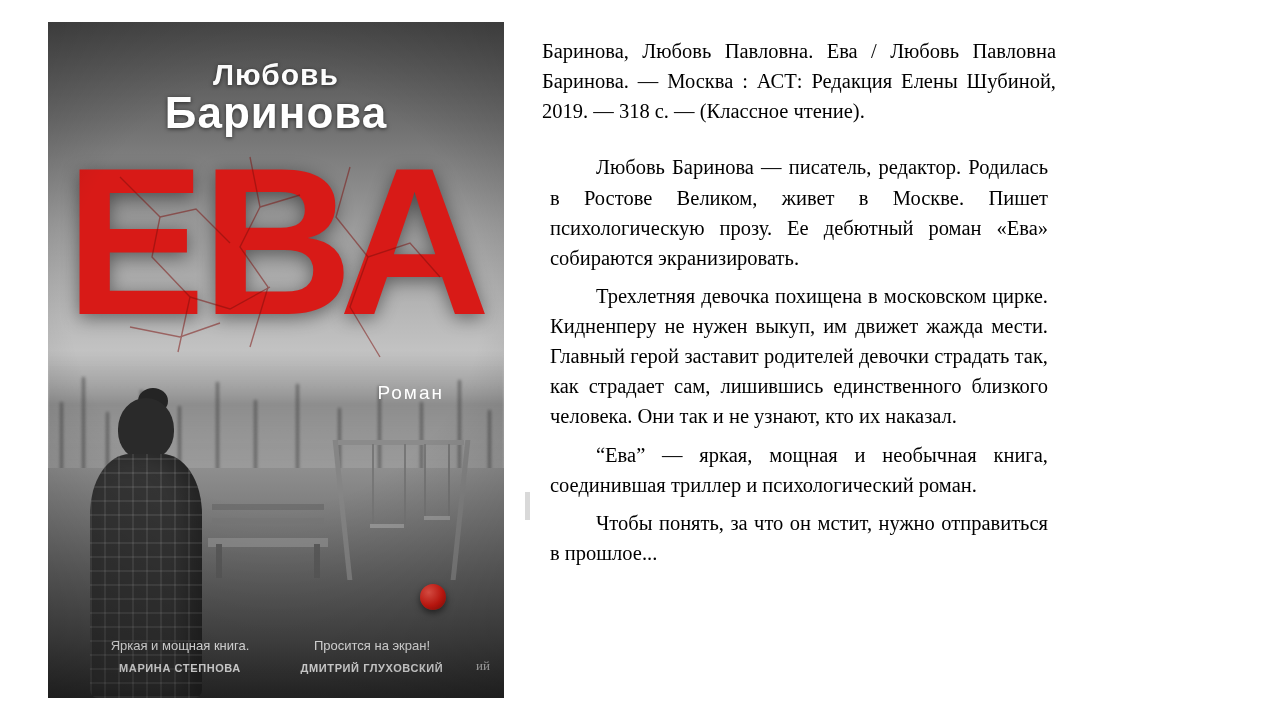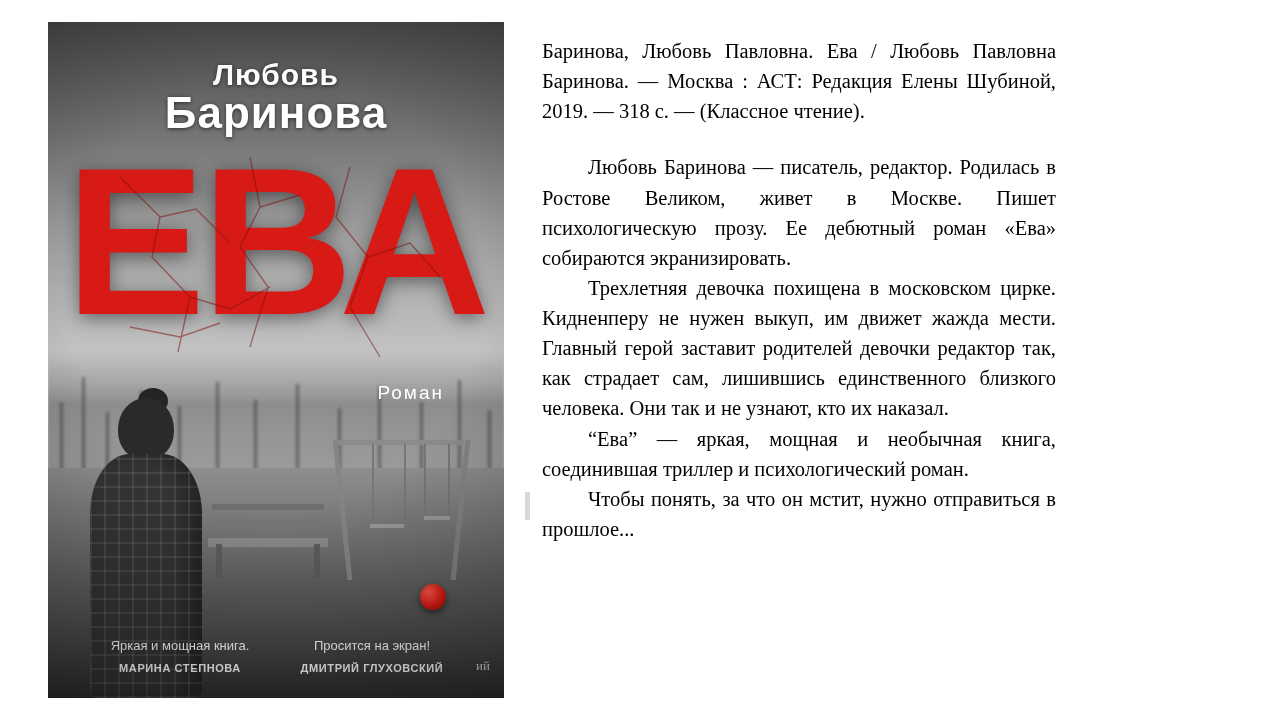--- a/index.html
+++ b/index.html
@@ -310,21 +310,21 @@
     font-family: "Liberation Serif", serif;
     font-size: 20.5px;
     line-height: 1.47;
     text-align: justify;
   }
   .bib {
     margin: 0 0 26px 0;
     text-align: justify;
   }
   .para {
-    margin: 0;
+    margin: 8px;
     text-indent: 46px;
     text-align: justify;
   }
   .rule {
     position: absolute;
     left: 525px;
     top: 492px;
     width: 5px;
     height: 28px;
     background: #d9d9d9;
@@ -416,19 +416,19 @@
         </div>
       </div>
 
       <div class="publisher-mark">ий</div>
     </div>
   </div>
 
   <div class="text-col">
     <p class="bib">Баринова, Любовь Павловна. Ева / Любовь Павловна Баринова. — Москва : АСТ: Редакция Елены Шубиной, 2019. — 318 с. — (Классное чтение).</p>
     <p class="para">Любовь Баринова — писатель, редактор. Родилась в Ростове Великом, живет в Москве. Пишет психологическую прозу. Ее дебютный роман «Ева» собираются экранизировать.</p>
-    <p class="para">Трехлетняя девочка похищена в московском цирке. Кидненперу не нужен выкуп, им движет жажда мести. Главный герой заставит родителей девочки редактор так, как страдает сам, лишившись единственного близкого человека. Они так и не узнают, кто их наказал.</p>
+    <p class="para">Трехлетняя девочка похищена в московском цирке. Кидненперу не нужен выкуп, им движет жажда мести. Главный герой заставит родителей девочки страдать так, как страдает сам, лишившись единственного близкого человека. Они так и не узнают, кто их наказал.</p>
     <p class="para">“Ева” — яркая, мощная и необычная книга, соединившая триллер и психологический роман.</p>
     <p class="para">Чтобы понять, за что он мстит, нужно отправиться в прошлое...</p>
   </div>
 
   <div class="rule"></div>
 </div>
 
 </body></html>

